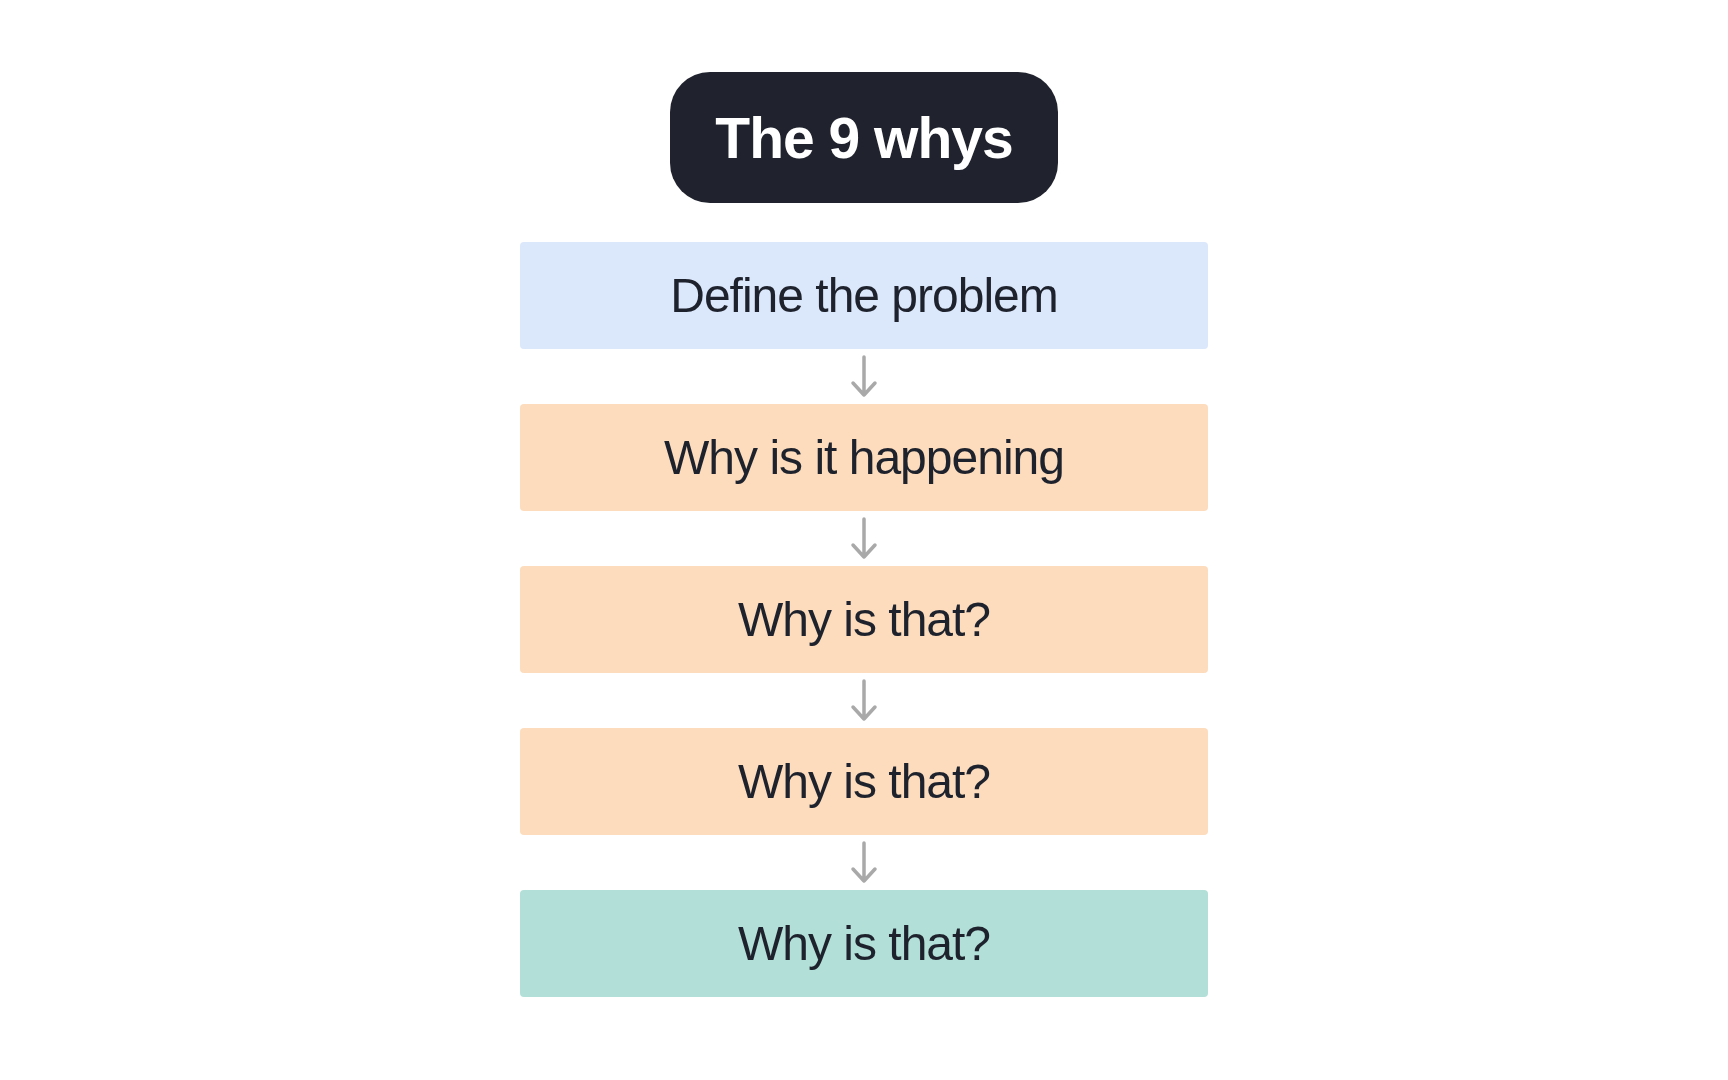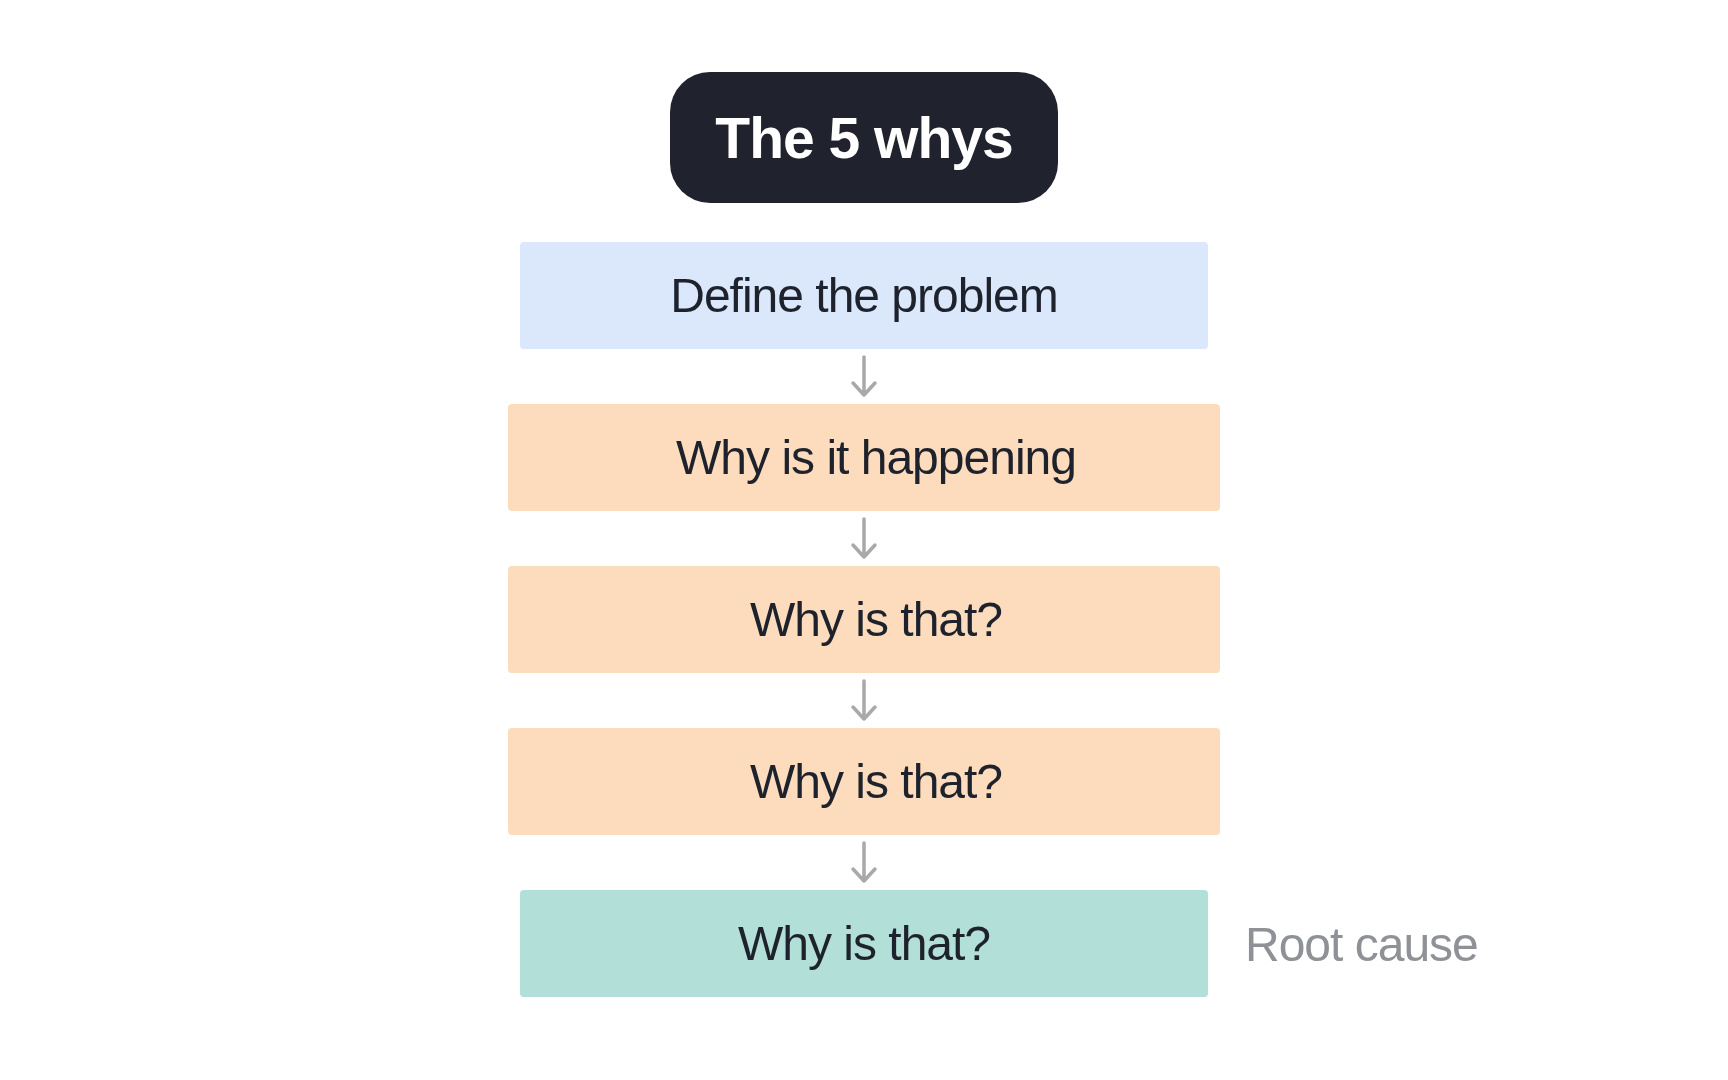--- a/index.html
+++ b/index.html
@@ -48,21 +48,21 @@
     justify-content: center;
   }
   .step-box .step-label {
     font-size: 48px;
     font-weight: 500;
     color: #1e222c;
     letter-spacing: -1px;
     white-space: nowrap;
   }
   .step-problem { background: #dbe7fb; }
-  .step-why     { background: #fcdcbd; padding-left: 24px; }
+  .step-why     { background: #fcdcbd; }
   .step-root    { background: #b2dfd8; }
   .arrow-gap {
     width: 688px;
     height: 55px;
     display: flex;
     align-items: center;
     justify-content: center;
   }
   .arrow-gap svg {
     display: block;
@@ -78,21 +78,21 @@
     letter-spacing: -1px;
     white-space: nowrap;
   }
 </style>
 </head>
 <body>
 
 <div class="canvas">
 
   <div class="title-box">
-    <span class="title-text">The 5 whys</span>
+    <span class="title-text">The 9 whys</span>
   </div>
 
   <div class="stack">
 
     <div class="step-box step-problem">
       <span class="step-label">Define the problem</span>
     </div>
 
     <div class="arrow-gap">
       <svg width="32" height="46" viewBox="0 0 32 46">
@@ -125,17 +125,16 @@
     </div>
 
     <div class="arrow-gap">
       <svg width="32" height="46" viewBox="0 0 32 46">
         <path d="M16 3 V41 M5 29 L16 41 L27 29" fill="none" stroke="#a9a9a9" stroke-width="3.5" stroke-linecap="round" stroke-linejoin="round"></path>
       </svg>
     </div>
 
     <div class="step-box step-root">
       <span class="step-label">Why is that?</span>
-      <span class="root-cause-label">Root cause</span>
     </div>
 
   </div>
 </div>
 
 </body></html>

